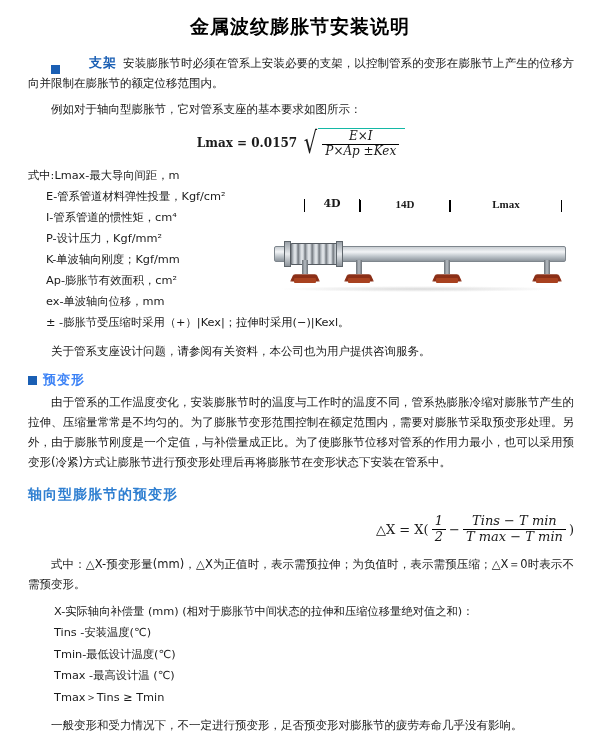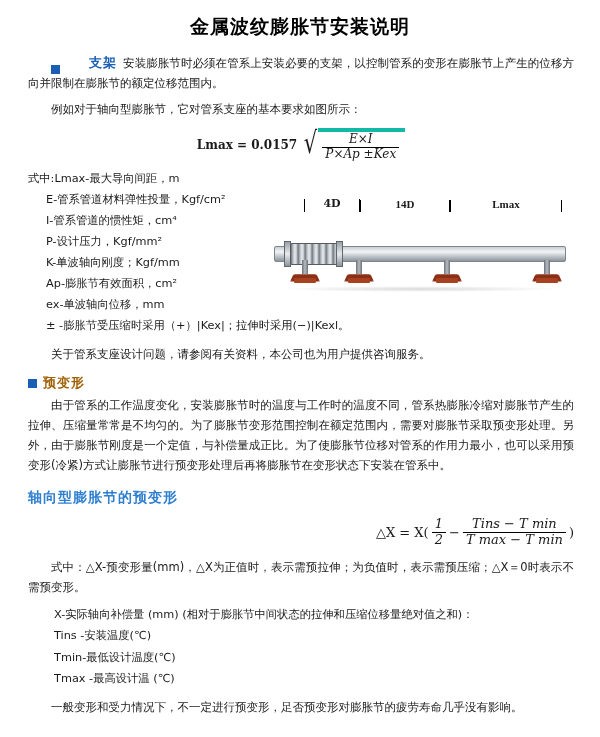--- a/index.html
+++ b/index.html
@@ -49,21 +49,21 @@
     margin: 10px 0 4px 0;
   }
   .sec-head .marker {
     display: inline-block;
     width: 9px;
     height: 9px;
     background: #1a5fb4;
     margin-right: 6px;
   }
   .sec-head .sec-label {
-    color: #a16207;
+    color: #3b82f6;
     font-weight: bold;
     font-size: 13px;
     letter-spacing: 1px;
   }
   .inline-head {
     display: inline-flex;
     align-items: flex-end;
     vertical-align: middle;
   }
   .inline-head .marker {
@@ -107,21 +107,21 @@
     display: inline-flex;
     align-items: stretch;
   }
   .sqrt .radical {
     font-size: 30px;
     line-height: 1;
     transform: scaleX(0.7);
     margin-right: -2px;
   }
   .sqrt .inner {
-    border-top: 4px solid #14b8a6;
+    border-top: 1px solid #14b8a6;
     padding: 1px 6px 0 4px;
   }
   .frac {
     display: inline-flex;
     flex-direction: column;
     align-items: center;
     vertical-align: middle;
     font-style: italic;
     line-height: 1.15;
   }
@@ -336,20 +336,21 @@
       </span>
     </div>
 
     <p class="para indent">式中：△X-预变形量(mm)，△X为正值时，表示需预拉伸；为负值时，表示需预压缩；△X＝0时表示不需预变形。</p>
 
     <div class="list-tight sub-note">
       <div class="row">X-实际轴向补偿量 (mm) (相对于膨胀节中间状态的拉伸和压缩位移量绝对值之和)：</div>
       <div class="row">Tins -安装温度(℃)</div>
       <div class="row">Tmin-最低设计温度(℃)</div>
       <div class="row">Tmax -最高设计温 (℃)</div>
+      <div class="row">Tmax＞Tins ≥ Tmin</div>
     </div>
 
     <p class="para indent" style="margin-top:8px;">一般变形和受力情况下，不一定进行预变形，足否预变形对膨胀节的疲劳寿命几乎没有影响。</p>
 
   </div>
 
   <div class="diagram-wrap">
     <div class="dim-row">
       <div style="width:36px;"></div>
       <div class="dim-seg" style="width:54px;">

